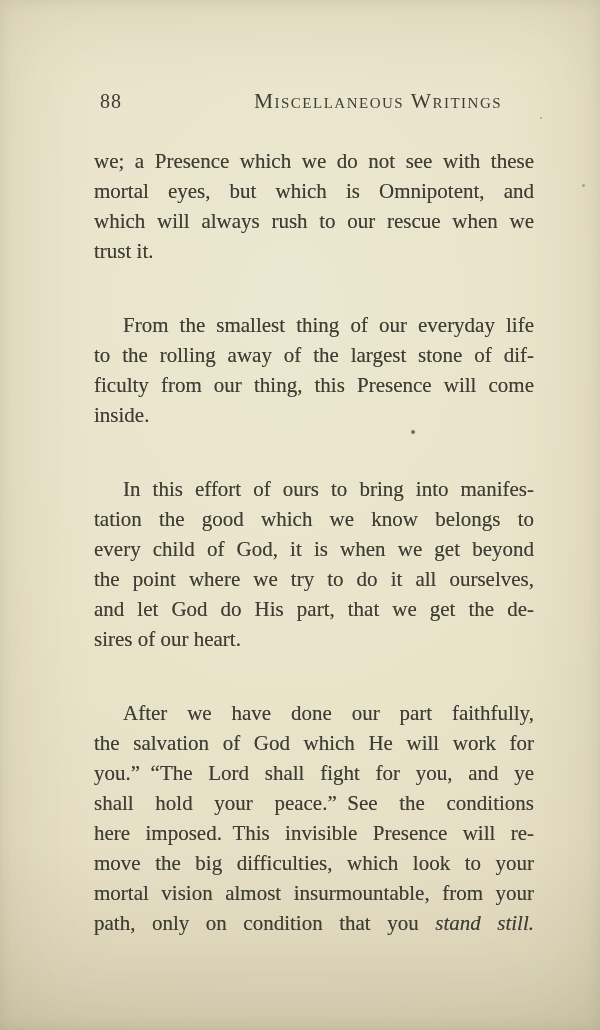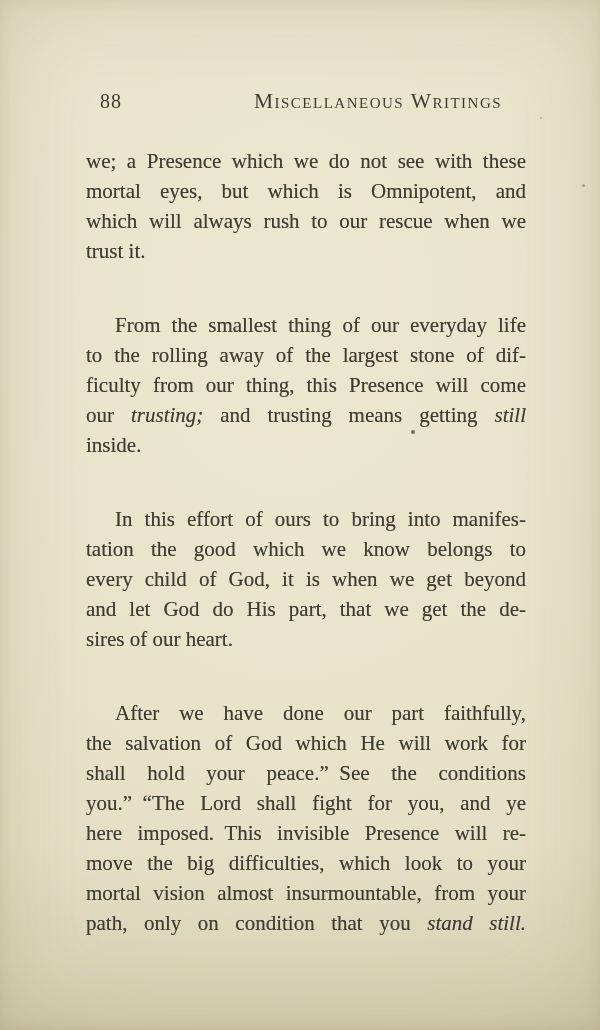--- a/index.html
+++ b/index.html
@@ -44,21 +44,21 @@
     transform: translateX(-50%);
     white-space: nowrap;
     font-variant: small-caps;
     font-size: 21.5px;
     letter-spacing: 1.5px;
     margin-left: 40px;
   }
   .body-text {
     position: absolute;
     top: 146px;
-    left: 86px;
+    left: 94px;
     width: 440px;
     font-size: 21px;
     line-height: 30px;
     text-shadow: 0 0 0.5px rgba(62, 61, 51, 0.55);
   }
   .line {
     text-align: justify;
     white-space: normal;
   }
   .line.j { text-align-last: justify; }
@@ -79,31 +79,31 @@
     <span class="running-title">Miscellaneous Writings</span>
   </div>
   <div class="body-text">
       <div class="line j"><span>we; a Presence which we do not see with these</span></div>
       <div class="line j"><span>mortal eyes, but which is Omnipotent, and</span></div>
       <div class="line j"><span>which will always rush to our rescue when we</span></div>
       <div class="line"><span>trust it.</span></div>
       <div class="line j ind"><span>From the smallest thing of our everyday life</span></div>
       <div class="line j"><span>to the rolling away of the largest stone of dif-</span></div>
       <div class="line j"><span>ficulty from our thing, this Presence will come</span></div>
-      <div class="line j"><span>our </span><span class="italic">trusting;</span><span> and trusting means getting </span><span class="italic">still</span></div>
       <div class="line"><span>inside.</span></div>
       <div class="line j ind"><span>In this effort of ours to bring into manifes-</span></div>
       <div class="line j"><span>tation the good which we know belongs to</span></div>
       <div class="line j"><span>every child of God, it is when we get beyond</span></div>
+      <div class="line j"><span>the point where we try to do it all ourselves,</span></div>
       <div class="line j"><span>and let God do His part, that we get the de-</span></div>
       <div class="line"><span>sires of our heart.</span></div>
       <div class="line j ind"><span>After we have done our part faithfully,</span></div>
       <div class="line j"><span>the salvation of God which He will work for</span></div>
+      <div class="line j"><span>you.” “The Lord shall fight for you, and ye</span></div>
       <div class="line j"><span>shall hold your peace.” See the conditions</span></div>
-      <div class="line j"><span>you.” “The Lord shall fight for you, and ye</span></div>
       <div class="line j"><span>here imposed. This invisible Presence will re-</span></div>
       <div class="line j"><span>move the big difficulties, which look to your</span></div>
       <div class="line j"><span>mortal vision almost insurmountable, from your</span></div>
       <div class="line j"><span>path, only on condition that you </span><span class="italic">stand still.</span></div>
     </div>
 <div class="artifact" style="left: 411px; top: 430px; width: 4px; height: 4px; opacity: 0.75;"></div>
     <div class="artifact" style="left: 582px; top: 184px; width: 3px; height: 3px; opacity: 0.4;"></div>
     <div class="artifact" style="left: 540px; top: 117px; width: 2px; height: 2px; opacity: 0.35;"></div>
   </div>
 

